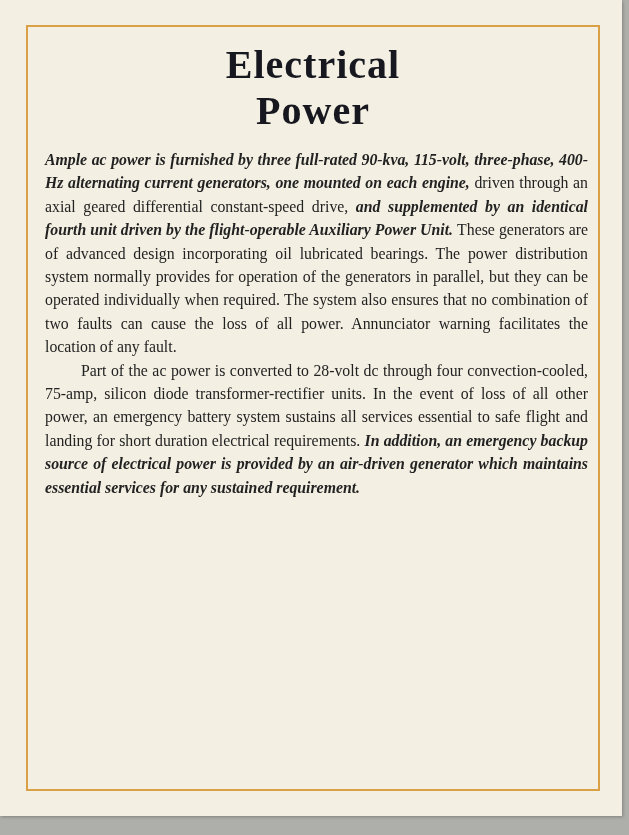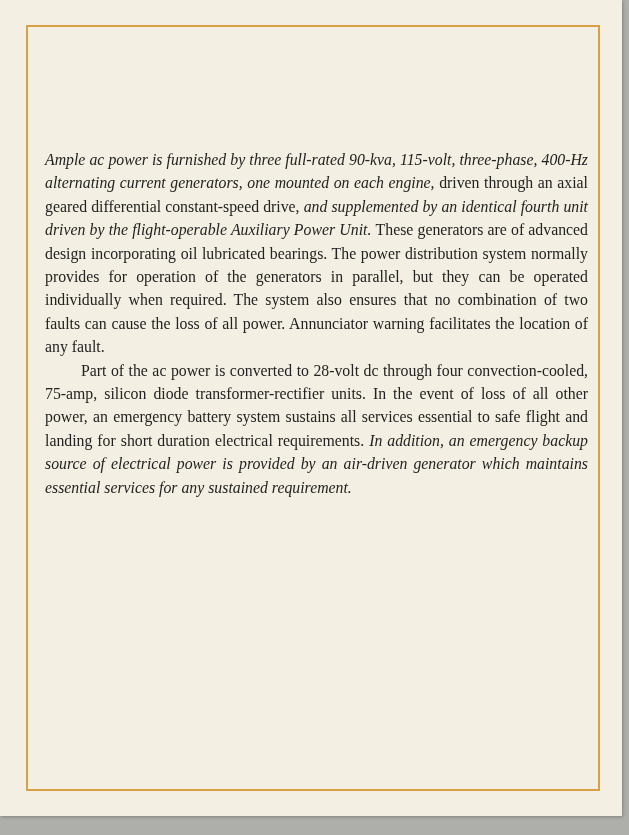--- a/index.html
+++ b/index.html
@@ -39,34 +39,38 @@
   }
   .body-text{
     position:absolute;left:45px;top:148px;width:543px;
     font-size:15.8px;
     line-height:23.4px;
     text-align:justify;
     color:var(--text);
   }
   .para{margin:0;}
   .para.indent{text-indent:36px;}
-  .em{font-style:italic;}
+  .em{font-style:italic;font-weight:bold;}
   .page-number{
     position:absolute;left:26px;top:798px;width:574px;
     text-align:center;
     font-size:10px;
     color:#333;
     letter-spacing:0.5px;
   }
 </style>
 </head>
 <body>
 
 <div class="page">
   <div class="frame"></div>
 
+  <div class="title">
+    <div>Electrical</div>
+    <div>Power</div>
+  </div>
 
   <div class="body-text">
       <p class="para"><span class="em">Ample ac power is furnished by three full-rated 90-kva, 115-volt, three-phase, 400-Hz alternating current generators, one mounted on each engine, </span><span>driven through an axial geared differential constant-speed drive, </span><span class="em">and supplemented by an identical fourth unit driven by the flight-operable Auxiliary Power Unit. </span><span>These generators are of advanced design incorporating oil lubricated bearings. The power distribution system normally provides for operation of the generators in parallel, but they can be operated individually when required. The system also ensures that no combination of two faults can cause the loss of all power. Annunciator warning facilitates the location of any fault.</span></p>
       <p class="para indent"><span>Part of the ac power is converted to 28-volt dc through four convection-cooled, 75-amp, silicon diode transformer-rectifier units. In the event of loss of all other power, an emergency battery system sustains all services essential to safe flight and landing for short duration electrical requirements. </span><span class="em">In addition, an emergency backup source of electrical power is provided by an air-driven generator which maintains essential services for any sustained requirement.</span></p>
     </div>
 
 </div>
 
 </body></html>

